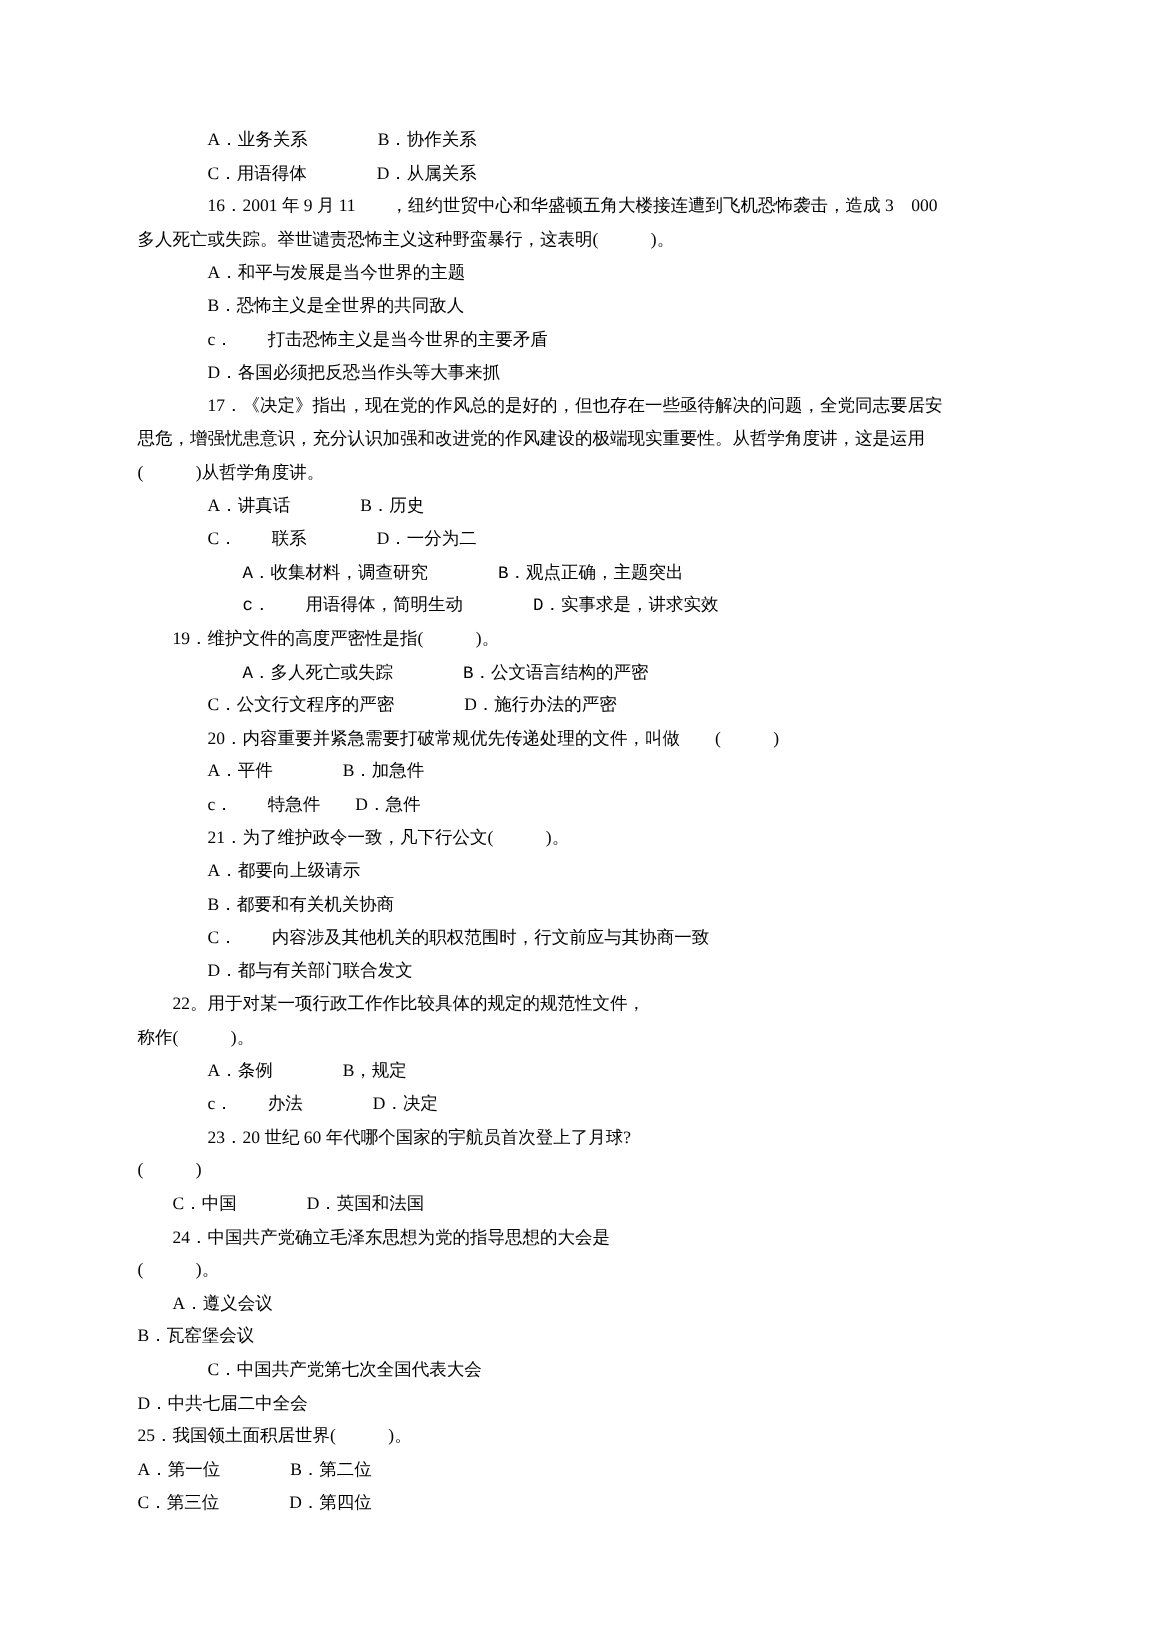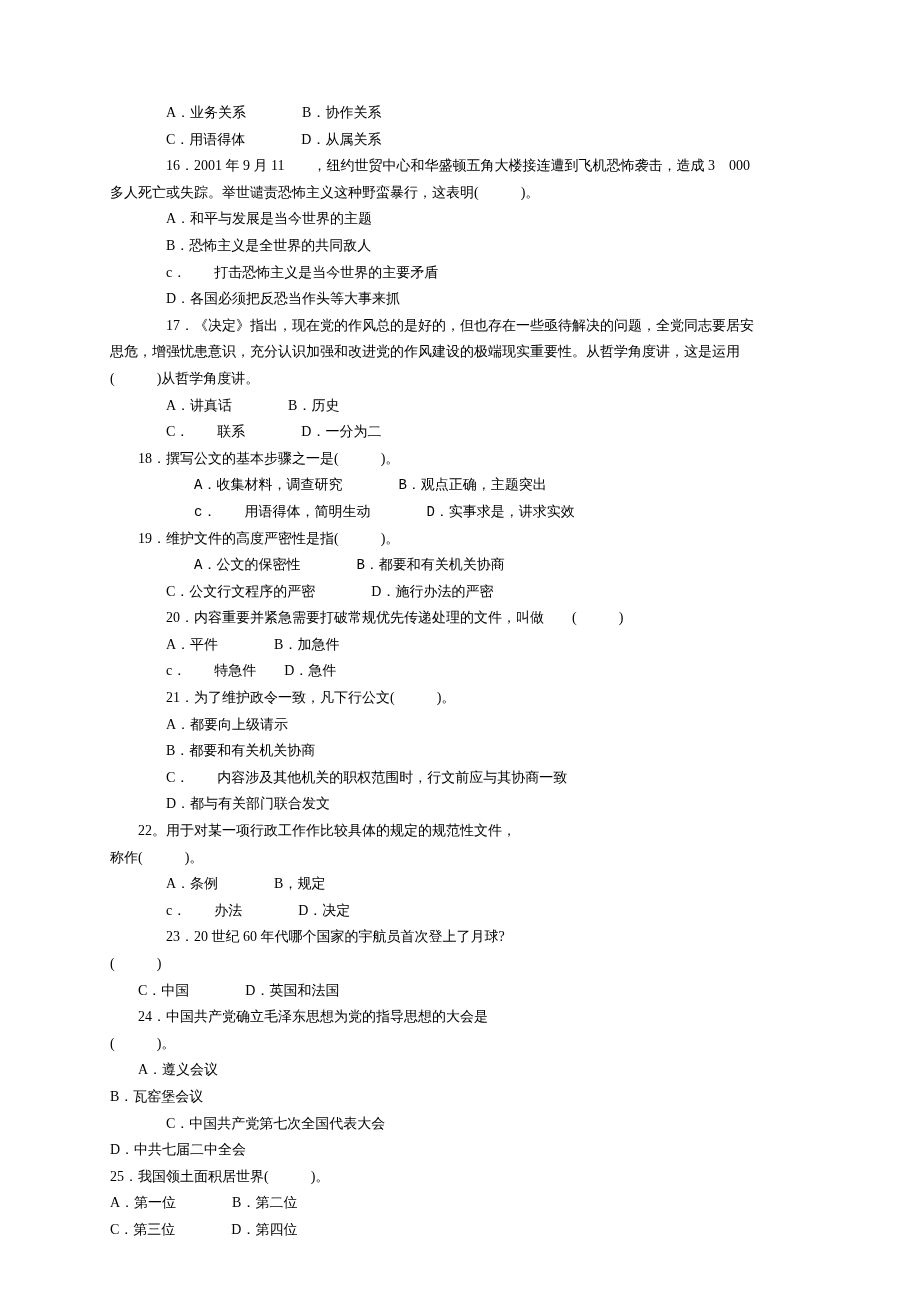--- a/index.html
+++ b/index.html
@@ -31,25 +31,24 @@
     <div class="line indent0">多人死亡或失踪。举世谴责恐怖主义这种野蛮暴行，这表明(　　　)。</div>
     <div class="line indent1">A．和平与发展是当今世界的主题</div>
     <div class="line indent1">B．恐怖主义是全世界的共同敌人</div>
     <div class="line indent1">c．　　打击恐怖主义是当今世界的主要矛盾</div>
     <div class="line indent1">D．各国必须把反恐当作头等大事来抓</div>
     <div class="line indent1">17．《决定》指出，现在党的作风总的是好的，但也存在一些亟待解决的问题，全党同志要居安</div>
     <div class="line indent0">思危，增强忧患意识，充分认识加强和改进党的作风建设的极端现实重要性。从哲学角度讲，这是运用</div>
     <div class="line indent0">(　　　)从哲学角度讲。</div>
     <div class="line indent1">A．讲真话　　　　B．历史</div>
     <div class="line indent1">C．　　联系　　　　D．一分为二</div>
-    <div class="line indent-small">18．撰写公文的基本步骤之一是(　　　)。</div>
     <div class="line indent2">A．收集材料，调查研究　　　　B．观点正确，主题突出</div>
     <div class="line indent2">c．　　用语得体，简明生动　　　　D．实事求是，讲求实效</div>
     <div class="line indent-small">19．维护文件的高度严密性是指(　　　)。</div>
-    <div class="line indent2">A．公文的保密性　　　　B．都要和有关机关协商</div>
+    <div class="line indent2">A．多人死亡或失踪　　　　B．公文语言结构的严密</div>
     <div class="line indent1">C．公文行文程序的严密　　　　D．施行办法的严密</div>
     <div class="line indent1">20．内容重要并紧急需要打破常规优先传递处理的文件，叫做　　(　　　)</div>
     <div class="line indent1">A．平件　　　　B．加急件</div>
     <div class="line indent1">c．　　特急件　　D．急件</div>
     <div class="line indent1">21．为了维护政令一致，凡下行公文(　　　)。</div>
     <div class="line indent1">A．都要向上级请示</div>
     <div class="line indent1">B．都要和有关机关协商</div>
     <div class="line indent1">C．　　内容涉及其他机关的职权范围时，行文前应与其协商一致</div>
     <div class="line indent1">D．都与有关部门联合发文</div>
     <div class="line indent-small">22。用于对某一项行政工作作比较具体的规定的规范性文件，</div>

